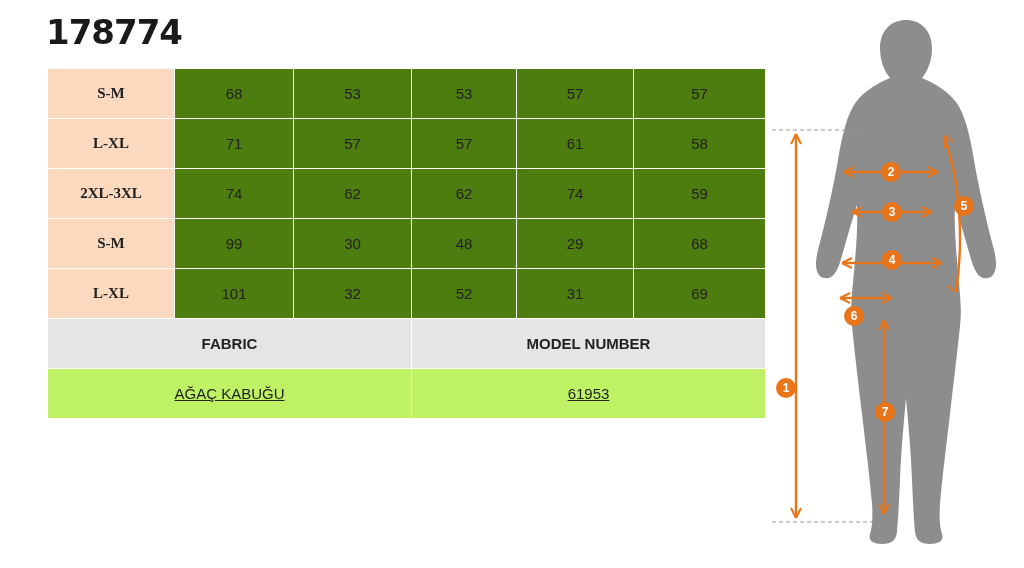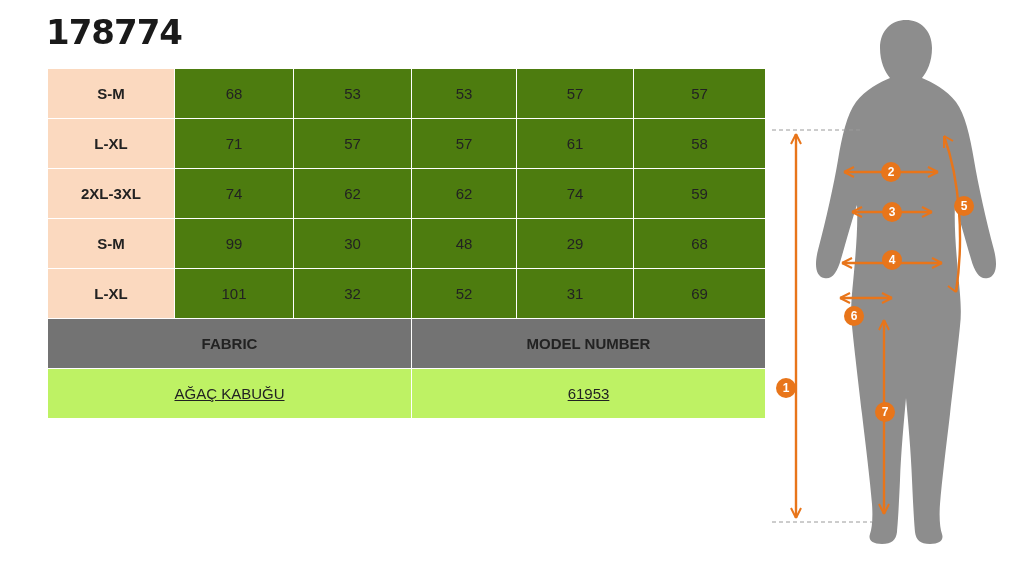--- a/index.html
+++ b/index.html
@@ -46,28 +46,29 @@
     color: #000000;
     font-weight: bold;
     font-size: 14.5px;
     line-height: 1.15;
   }
   td.rowlabel {
     background: #fbd9bf;
     font-weight: bold;
     font-size: 15px;
     color: #1b1b1b;
+    font-family: Liberation Serif, serif;
   }
   td.val {
     background: #4d7c0f;
     font-size: 15px;
     color: #1b1b1b;
   }
   td.fabric-hdr, td.model-hdr {
-    background: #737373;
+    background: #e5e5e5;
     color: #000000;
     font-weight: bold;
     font-size: 15px;
   }
   td.fabric-val, td.model-val {
     background: #bef264;
     font-size: 15px;
     color: #1b1b1b;
     text-decoration: underline;
   }

